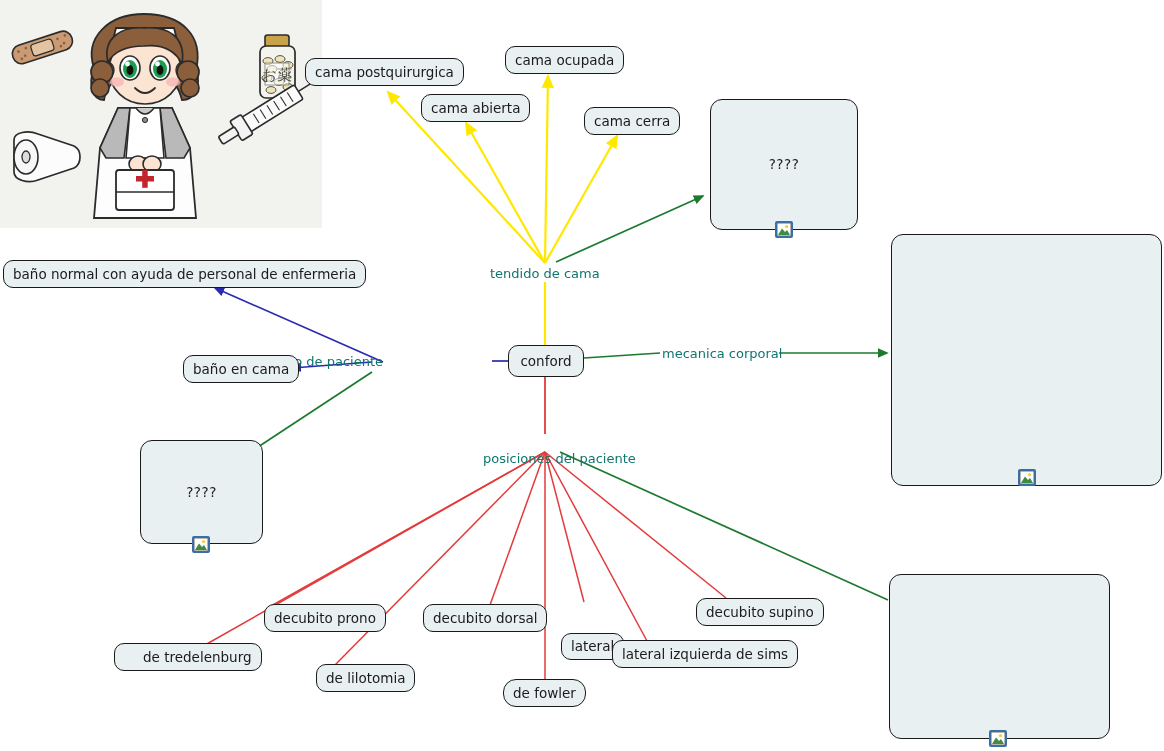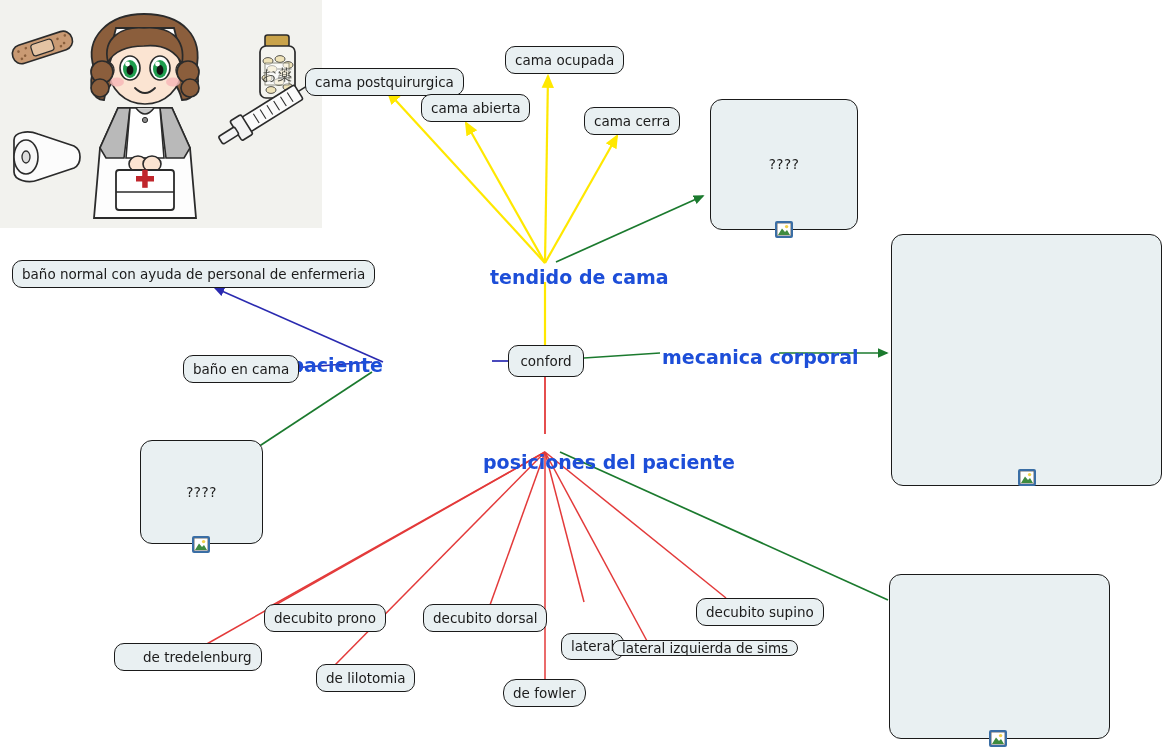--- a/index.html
+++ b/index.html
@@ -55,25 +55,24 @@
   .node.big {
     border-radius: 12px;
     align-items: center;
     justify-content: center;
     font-size: 13.5px;
     letter-spacing: 0.5px;
   }
   
   .linklabel {
     position: absolute;
-    font-size: 19px;
-    color: #1d4ed8;
+    font-size: 13px;
+    color: #0f766e;
     white-space: nowrap;
     background: transparent;
-    font-weight: bold;
   }
   
   .imgicon {
     position: absolute;
     width: 18px;
     height: 17px;
     box-sizing: border-box;
     border: 2px solid #3a6ea5;
     background: #dfe9f5;
     border-radius: 2px;
@@ -273,37 +272,37 @@
   </div>
 
   <div class="linklabel" style="left:490px; top:266px;">tendido de  cama</div>
 
   <div class="linklabel" style="left:662px; top:346px;">mecanica corporal</div>
 
   <div class="linklabel" style="left:383px; top:354px; transform:translateX(-100%);">baño de paciente</div>
 
   <div class="linklabel" style="left:483px; top:435px;margin-top:16px;">posiciones  del  paciente</div>
 
-  <div class="node" style="left:305px; top:58px; height:28px;margin-top:10px;">
+  <div class="node" style="left:305px; top:58px; height:28px;">
     <span>cama postquirurgica</span>
   </div>
 
   <div class="node" style="left:421px; top:94px; height:28px;">
     <span>cama  abierta</span>
   </div>
 
   <div class="node" style="left:505px; top:46px; height:28px;">
     <span>cama ocupada</span>
   </div>
 
   <div class="node" style="left:584px; top:107px; height:28px;">
     <span>cama cerra</span>
   </div>
 
-  <div class="node" style="left:12px; top:260px; height:28px;">
+  <div class="node" style="left:3px; top:260px; height:28px;">
     <span>baño normal con  ayuda  de  personal de  enfermeria</span>
   </div>
 
   <div class="node" style="left:183px; top:355px; height:28px;">
     <span>baño en cama</span>
   </div>
 
   <div class="node" style="left:114px; top:643px; height:28px;padding-left:28px;">
     <span>de  tredelenburg</span>
   </div>
@@ -321,21 +320,21 @@
   </div>
 
   <div class="node" style="left:503px; top:679px; height:28px;border-radius:13px;">
     <span>de fowler</span>
   </div>
 
   <div class="node" style="left:561px; top:601px; height:27px;margin-top:32px;">
     <span>lateral</span>
   </div>
 
-  <div class="node" style="left:612px; top:640px; height:16px;">
+  <div class="node" style="left:612px; top:640px; height:28px;">
     <span>lateral izquierda de sims</span>
   </div>
 
   <div class="node" style="left:696px; top:598px; height:28px;">
     <span>decubito supino</span>
   </div>
 
   <div class="node big" style="left:710px; top:99px; width:148px; height:131px;">
     <span>????</span>
   </div>

